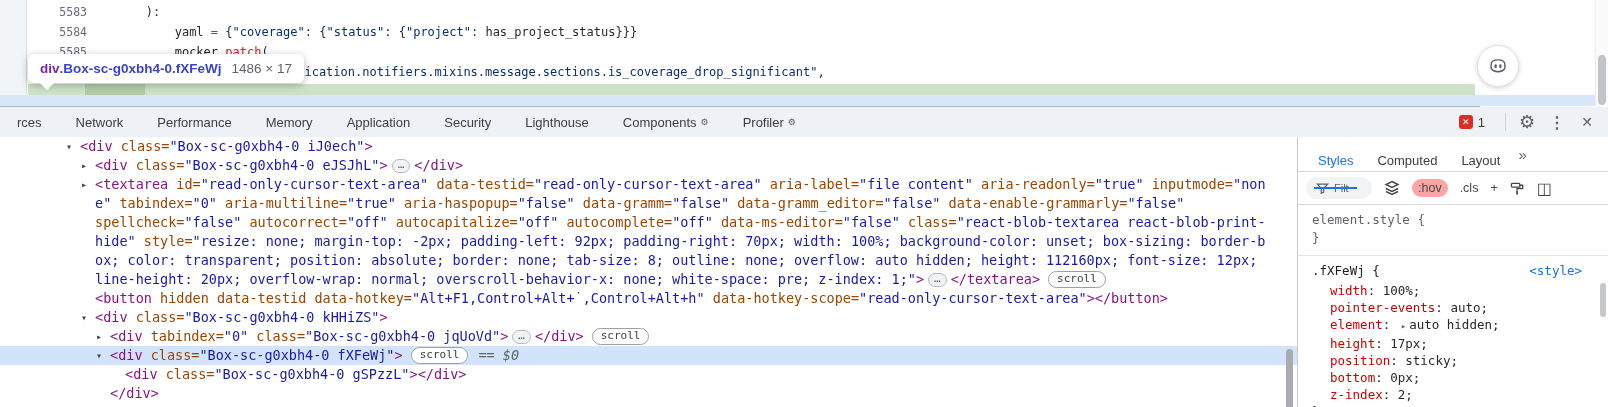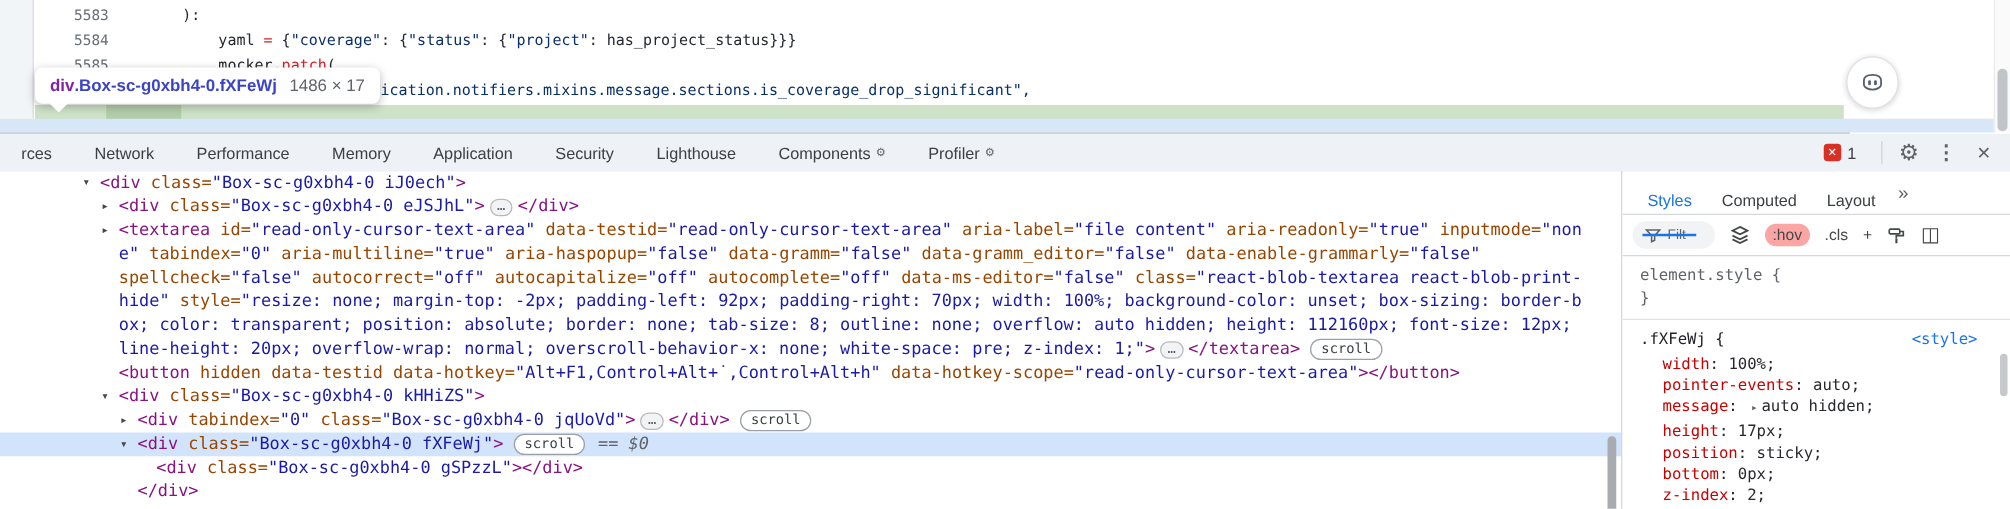--- a/index.html
+++ b/index.html
@@ -212,21 +212,21 @@
     </div>
 
     <div class="st-section" style="border-bottom:none;">
       <div class="rule-head">
         <span>.fXFeWj {</span>
         <span class="rule-origin">&lt;style&gt;</span>
       </div>
       <ul class="props">
           <li><span class="pname">width</span><span class="pval">: </span><span class="pval">100%;</span></li>
           <li><span class="pname">pointer-events</span><span class="pval">: </span><span class="pval">auto;</span></li>
-          <li><span class="pname">message</span><span class="pval">: </span><span class="pexp">▸</span><span class="pval">auto hidden;</span></li>
+          <li><span class="pname">element</span><span class="pval">: </span><span class="pexp">▸</span><span class="pval">auto hidden;</span></li>
           <li><span class="pname">height</span><span class="pval">: </span><span class="pval">17px;</span></li>
           <li><span class="pname">position</span><span class="pval">: </span><span class="pval">sticky;</span></li>
           <li><span class="pname">bottom</span><span class="pval">: </span><span class="pval">0px;</span></li>
           <li><span class="pname">z-index</span><span class="pval">: </span><span class="pval">2;</span></li>
         </ul>
       <div>}</div>
     </div>
   </div>
   <div class="st-scroll-thumb"></div>
 </div>

